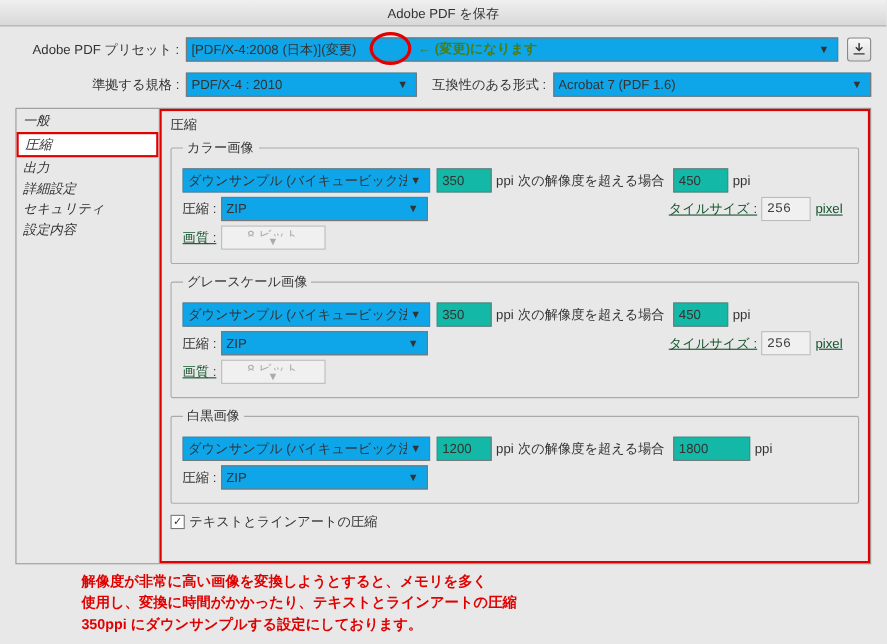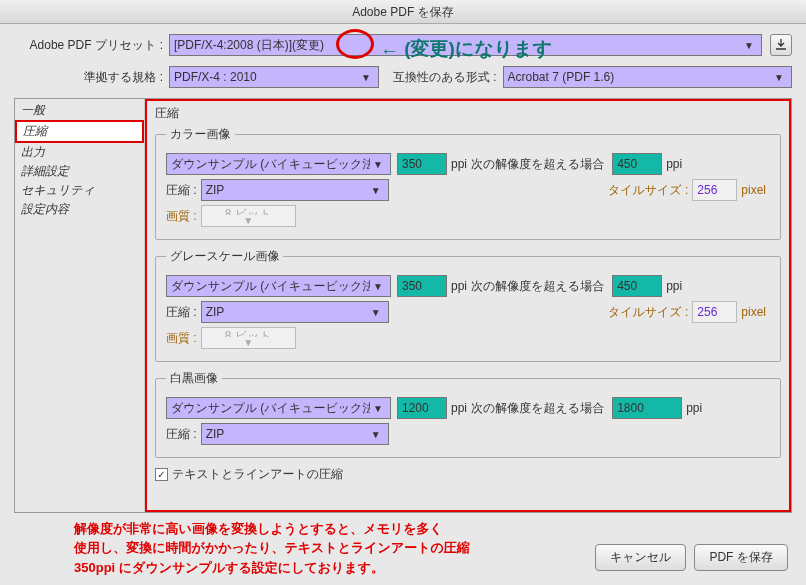--- a/index.html
+++ b/index.html
@@ -6,43 +6,43 @@
   body { margin: 0; background: #e8e8e8; font-size: 12px; color: #333; }
   .window { width: 806px; height: 585px; background: #e8e8e8; display: flex; flex-direction: column; border-radius: 18px; }
   .titlebar { height: 24px; background: linear-gradient(#f0f0f0,#d8d8d8); border-bottom: 1px solid #aaa; text-align: center; line-height: 24px; font-size: 12px; }
   .content { flex: 1; padding: 10px 14px 8px 14px; display: flex; flex-direction: column; }
   .row { display: flex; align-items: center; margin-bottom: 10px; position: relative; }
   .label-right { text-align: right; padding-right: 6px; }
   .preset-row .label-right { width: 155px; }
   .std-row { padding-left: 60px; }
   .std-row .lbl1 { width: 95px; text-align: right; padding-right: 6px; }
   .std-row .lbl2 { padding: 0 6px 0 14px; }
-  .dropdown { background: #c4b5fd; border: 1px solid #777; height: 22px; display: flex; align-items: center; padding: 0 4px; position: relative; }
+  .dropdown { background: #0ea5e9; border: 1px solid #777; height: 22px; display: flex; align-items: center; padding: 0 4px; position: relative; }
   .dropdown .dd-text { flex: 1; white-space: nowrap; overflow: hidden; }
   .dropdown .arrow { width: 16px; text-align: center; font-size: 10px; color: #333; }
   .input { background: #14b8a6; border: 1px solid #777; height: 22px; padding: 0 4px; display: flex; align-items: center; }
-  .input.disabled { background: #f0f0f0; color: #6d28d9; border-color: #bbb; }
+  .input.disabled { background: #f0f0f0; color: #404040; border-color: #bbb; font-family: Liberation Mono, monospace; }
   .dropdown.disabled { background: #f0f0f0; color: #aaa; border-color: #bbb; flex-direction: column; }
   .dropdown.disabled .arrow { color: #aaa; }
   .icon-btn { width: 22px; height: 22px; border: 1px solid #888; background: linear-gradient(#f8f8f8,#ddd); border-radius: 3px; margin-left: 8px; display: flex; align-items: center; justify-content: center; }
   .red-circle { position: absolute; width: 38px; height: 30px; border: 3px solid #e00000; border-radius: 50%; pointer-events: none; }
-  .red-annot { color: #0f766e; font-weight: bold; font-size: 19px; }
+  .red-annot { color: #4d7c0f; font-weight: bold; font-size: 12px; }
   .main { flex: 1; display: flex; border: 1px solid #999; background: #e8e8e8; }
   .sidebar { width: 130px; border-right: 1px solid #ccc; padding-top: 2px; }
   .sidebar .item { padding: 1px 6px; cursor: default; font-style: italic; }
   .sidebar .item.selected { background: #fff; }
   .red-box-sidebar { border: 2px solid #e00000; }
   .panel { flex: 1; border: 2px solid #e00000; padding: 4px 8px 4px 8px; overflow: hidden; }
   .panel-title { font-size: 12px; margin-bottom: 4px; }
   fieldset { border: 1px solid #aaa; border-radius: 2px; margin: 0 0 8px 0; padding: 6px 10px 8px 10px; }
   legend { padding: 0 4px; font-size: 12px; }
   .frow { display: flex; align-items: center; margin: 4px 0; flex-wrap: nowrap; }
   .frow .lbl { padding-right: 4px; }
   .frow .unit { padding: 0 4px; }
-  .frow .disabled-text { color: #a16207; }
+  .frow .disabled-text { color: #14532d; text-decoration: underline; }
   .checkbox { width: 13px; height: 13px; border: 1px solid #777; background: #fff; display: inline-flex; align-items: center; justify-content: center; margin-right: 4px; font-size: 10px; line-height: 1; }
   .footer { display: flex; align-items: flex-start; padding-top: 6px; }
   .footer .note { flex: 1; color: #e00000; font-weight: bold; font-size: 13px; line-height: 1.5; padding-left: 60px; }
   .footer .buttons { display: flex; gap: 8px; padding-right: 4px; align-self: flex-end; padding-bottom: 6px; }
   .btn { border: 1px solid #888; background: linear-gradient(#fafafa,#ddd); border-radius: 4px; padding: 4px 14px; font-size: 12px; }
 </style>
 </head>
 <body>
 
 <div class="window">
@@ -183,20 +183,16 @@
         </div>
       </div>
     </div>
 
     <div class="footer">
       <div class="note">
         <div>解像度が非常に高い画像を変換しようとすると、メモリを多く</div>
         <div>使用し、変換に時間がかかったり、テキストとラインアートの圧縮</div>
         <div>350ppi にダウンサンプルする設定にしております。</div>
       </div>
-      <div class="buttons">
-        <div class="btn">キャンセル</div>
-        <div class="btn">PDF を保存</div>
-      </div>
     </div>
 
   </div>
 </div>
 
 </body></html>

